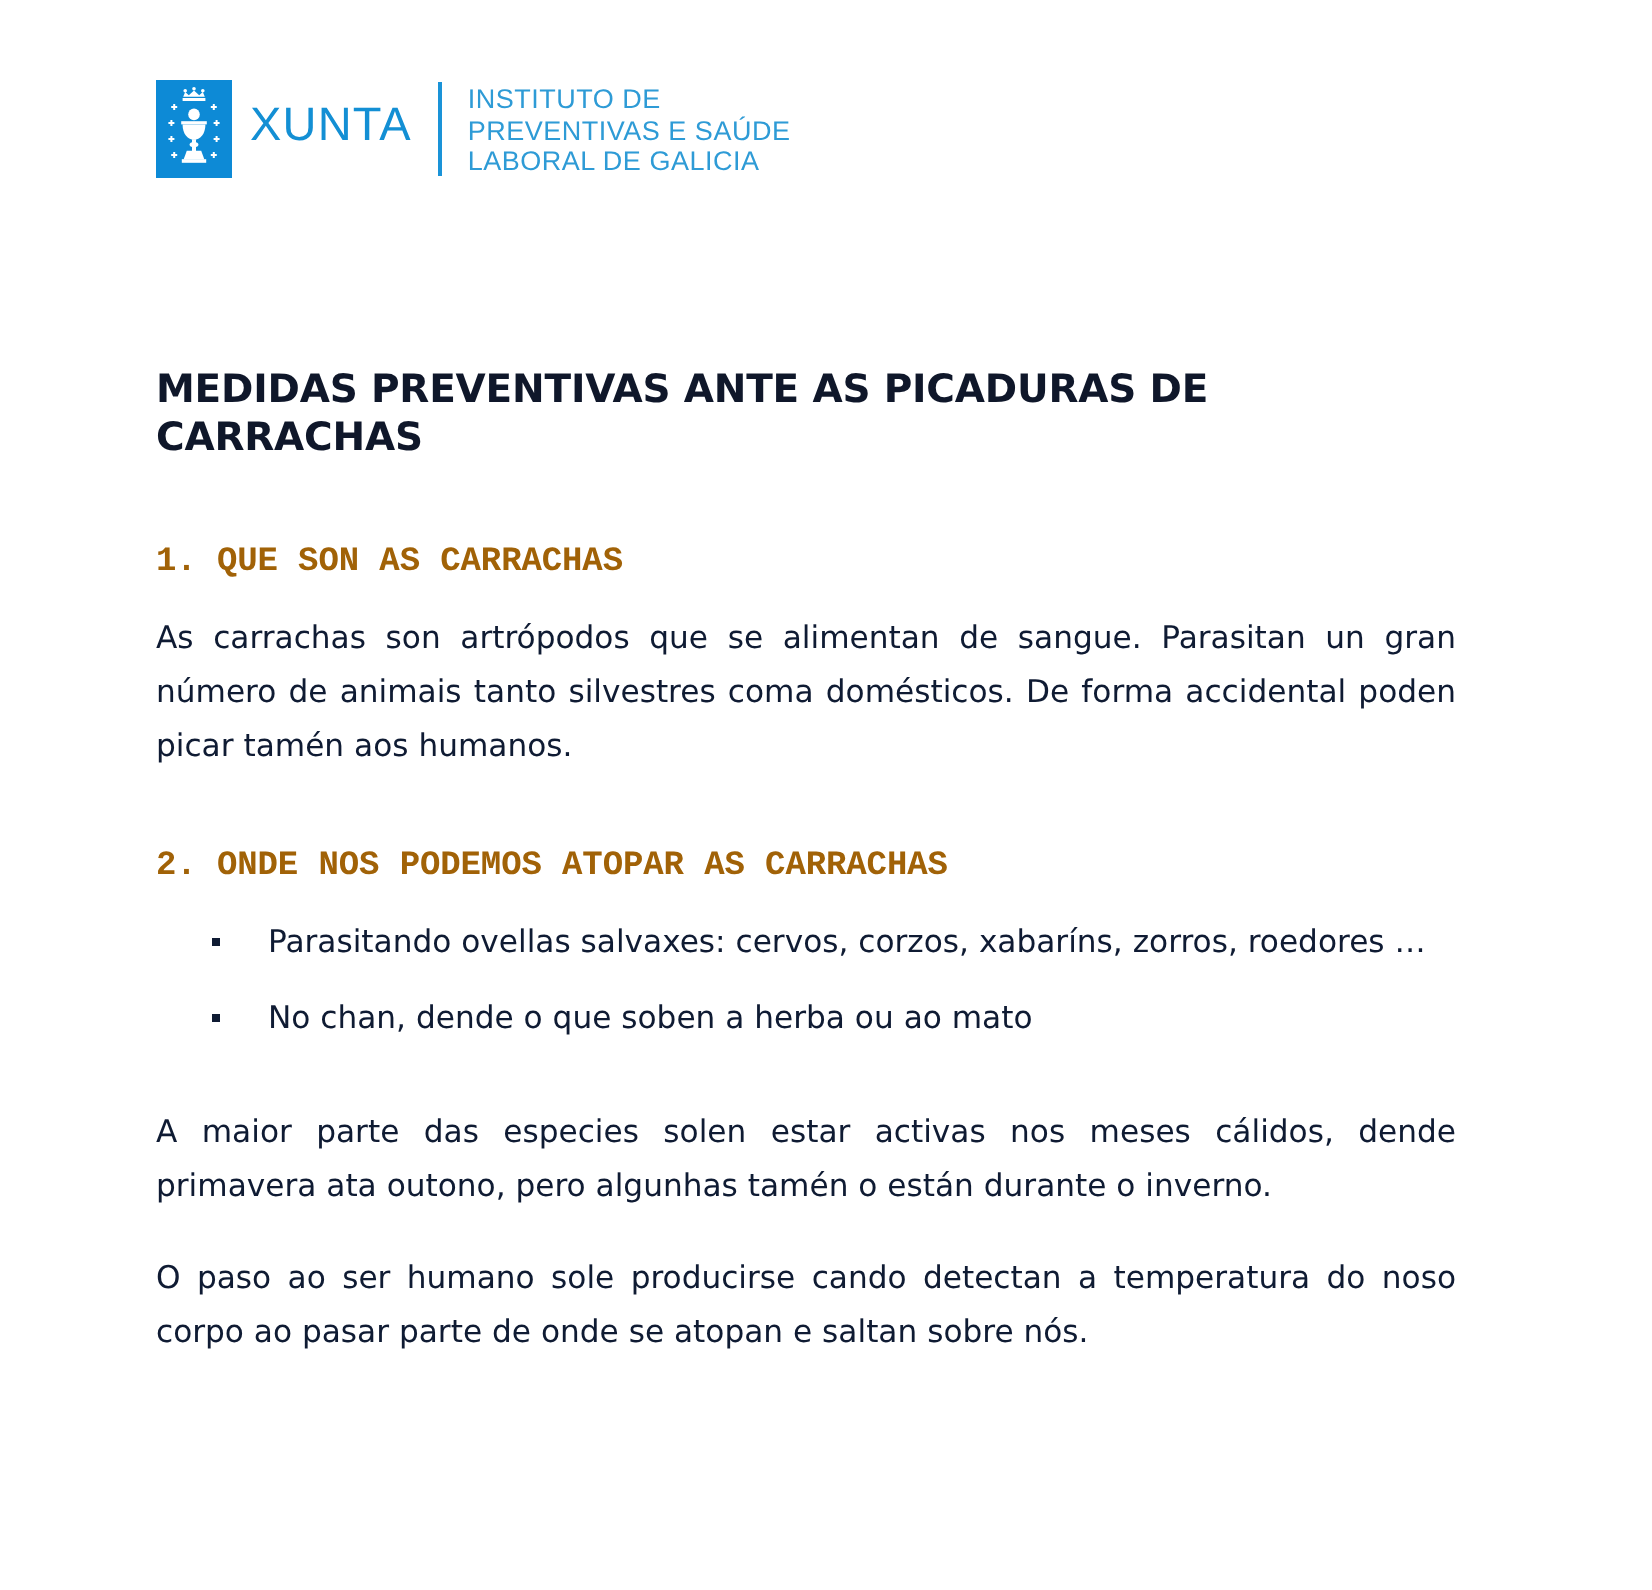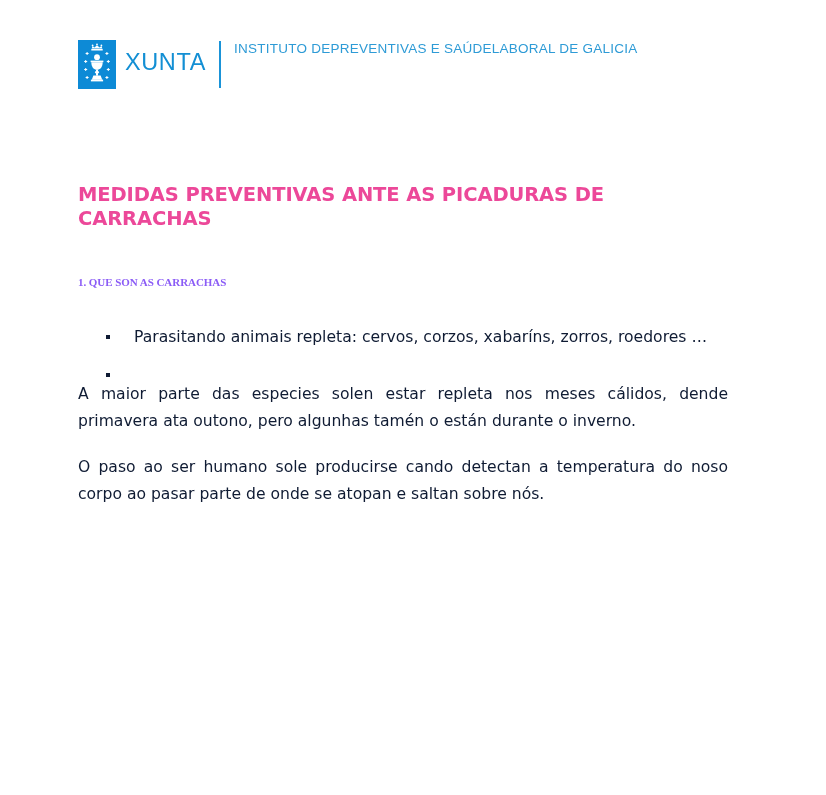--- a/index.html
+++ b/index.html
@@ -63,21 +63,21 @@
     height: 47px;
     background: #1a93d8;
     margin-left: 13px;
     margin-top: 1px;
     flex: 0 0 auto;
   }
 
   .institute {
     margin-left: 13px;
     display: flex;
-    flex-direction: row;
+    flex-direction: column;
     justify-content: center;
     height: 49px;
     padding-top: 1px;
   }
   .institute .line {
     color: #2e9bd6;
     font-family: "Liberation Sans", "DejaVu Sans", sans-serif;
     font-size: 13.5px;
     font-weight: 400;
     letter-spacing: 0.25px;
@@ -87,33 +87,33 @@
 
   
   .content {
     position: absolute;
     left: 78px;
     top: 183px;
     width: 650px;
   }
 
   .doc-title {
-    color: #ec4899;
+    color: #0f172a;
     font-family: "DejaVu Sans", "Liberation Sans", sans-serif;
     font-size: 19.5px;
     font-weight: bold;
     letter-spacing: -0.1px;
     margin: 0 0 41px 0;
     line-height: 24px;
   }
 
   .section-heading {
-    color: #8b5cf6;
-    font-family: Liberation Serif, serif;
-    font-size: 11px;
+    color: #a16207;
+    font-family: Liberation Mono, monospace;
+    font-size: 17px;
     font-weight: bold;
     letter-spacing: -0.05px;
     margin: 0 0 14px 0;
     line-height: 20px;
   }
 
   p.para {
     color: #0f1b33;
     font-family: "DejaVu Sans", "Liberation Sans", sans-serif;
     font-size: 15.6px;
@@ -213,36 +213,39 @@
       <span class="line">PREVENTIVAS E SAÚDE</span>
       <span class="line">LABORAL DE GALICIA</span>
     </span>
   </div>
 
   <div class="content">
 
     <h1 class="doc-title">MEDIDAS PREVENTIVAS ANTE AS PICADURAS DE CARRACHAS</h1>
 
     <h2 class="section-heading">1. QUE SON AS CARRACHAS</h2>
+    <p class="para">As carrachas son artrópodos que se alimentan de sangue. Parasitan un gran número de animais tanto silvestres coma domésticos. De forma accidental poden picar tamén aos humanos.</p>
 
     <div class="spacer-18"></div>
 
+    <h2 class="section-heading">2. ONDE NOS PODEMOS ATOPAR AS CARRACHAS</h2>
 
     <ul class="bullets">
       <li>
         <span class="dot"></span>
-        <span>Parasitando animais repleta: cervos, corzos, xabaríns, zorros, roedores …</span>
+        <span>Parasitando ovellas salvaxes: cervos, corzos, xabaríns, zorros, roedores …</span>
       </li>
       <li>
         <span class="dot"></span>
       </li>
       <li>
         <span class="dot"></span>
+        <span>No chan, dende o que soben a herba ou ao mato</span>
       </li>
     </ul>
 
     <div class="spacer-12"></div>
 
-    <p class="para">A maior parte das especies solen estar repleta nos meses cálidos, dende primavera ata outono, pero algunhas tamén o están durante o inverno.</p>
+    <p class="para">A maior parte das especies solen estar activas nos meses cálidos, dende primavera ata outono, pero algunhas tamén o están durante o inverno.</p>
     <p class="para">O paso ao ser humano sole producirse cando detectan a temperatura do noso corpo ao pasar parte de onde se atopan e saltan sobre nós.</p>
 
   </div>
 </div>
 
 </body></html>

